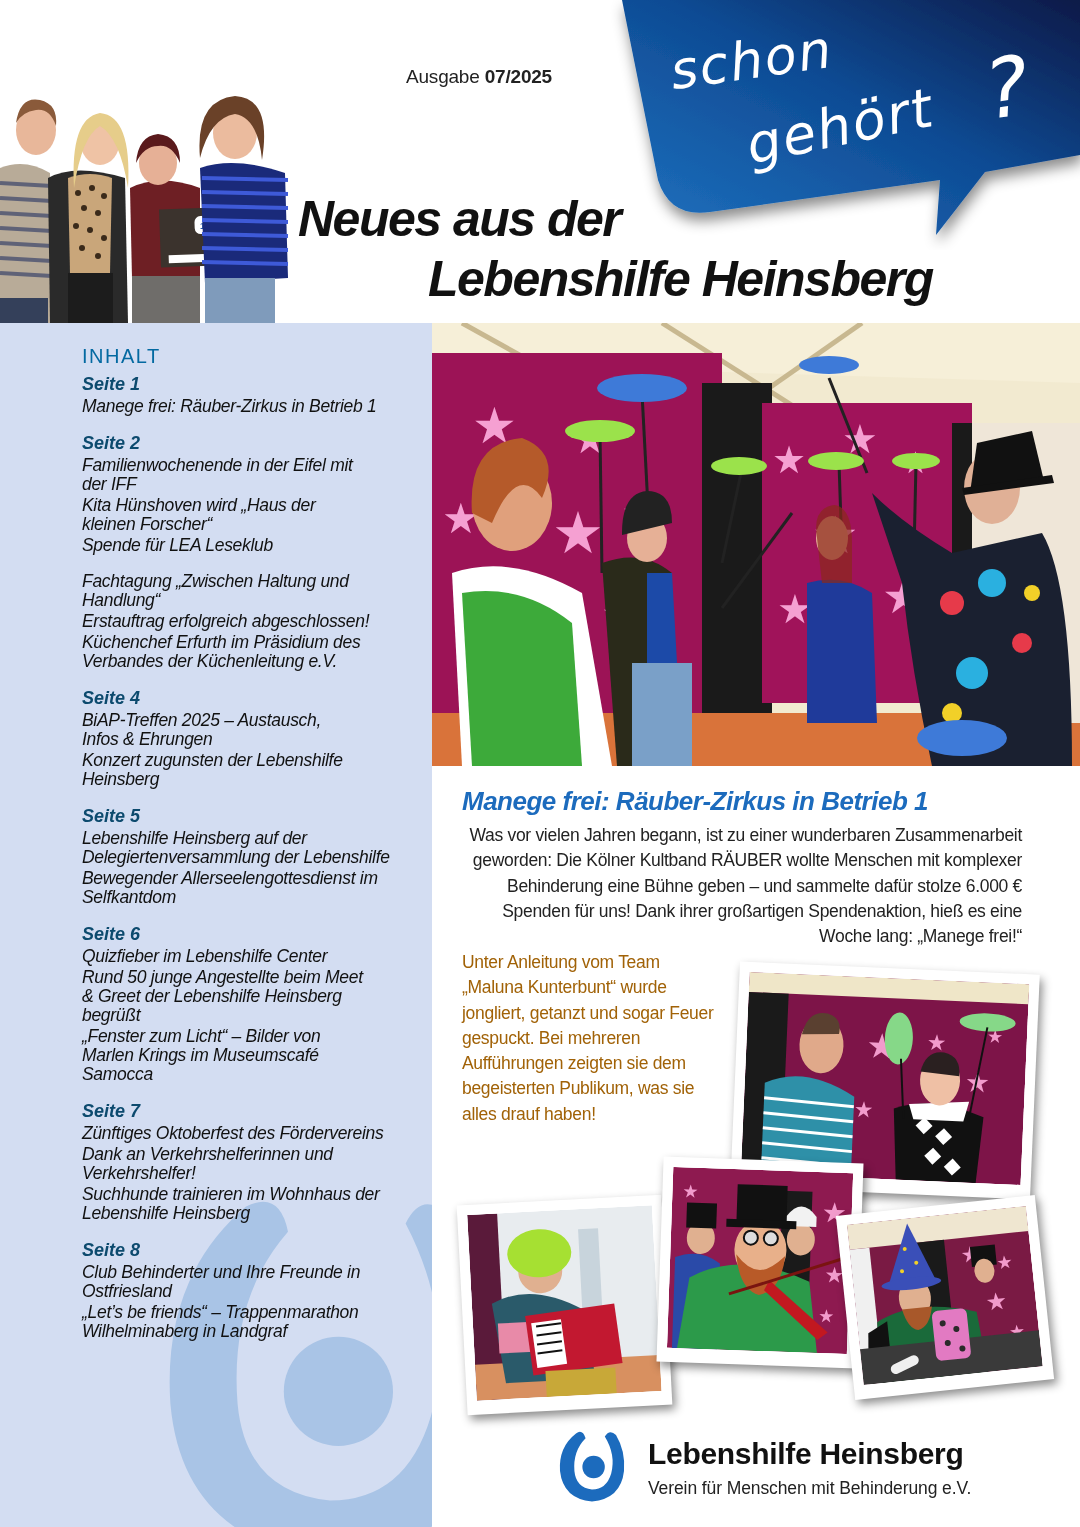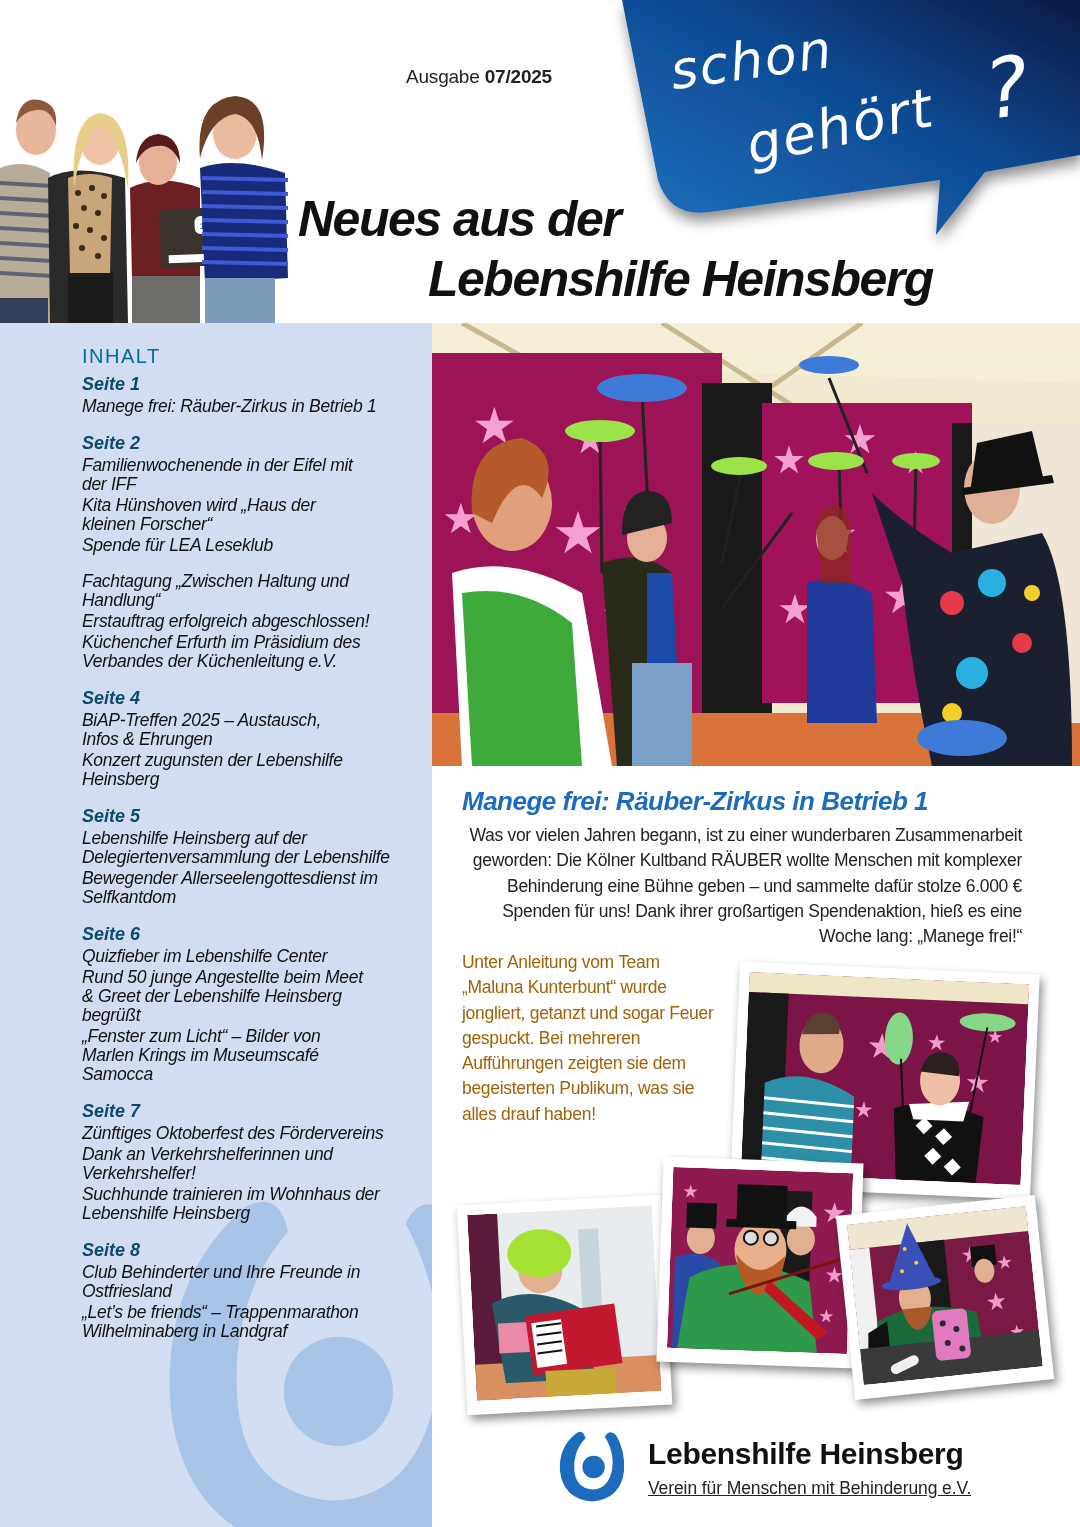--- a/index.html
+++ b/index.html
@@ -73,21 +73,21 @@
   
   .polaroid {
     position: absolute; background: #fff; padding: 10px 10px 14px 10px;
     box-shadow: 3px 5px 10px rgba(0,0,0,0.45);
   }
   .polaroid .pic { width: 100%; height: 100%; overflow: hidden; position: relative; }
 
   
   .footer-logo { position: absolute; left: 550px; top: 1425px; width: 470px; height: 80px; }
   .footer-name { position: absolute; left: 98px; top: 12px; font-size: 30px; font-weight: 700; color: #111; letter-spacing: -0.3px; }
-  .footer-sub { position: absolute; left: 98px; top: 53px; font-size: 17.5px; color: #222; letter-spacing: -0.1px; text-decoration: underline; }
+  .footer-sub { position: absolute; left: 98px; top: 53px; font-size: 17.5px; color: #222; letter-spacing: -0.1px; }
 </style>
 </head>
 <body>
 
 <div class="header-photo">
   <svg width="292" height="245" viewBox="0 0 292 245">
     <rect width="292" height="245" fill="#ffffff"></rect>
 
     <path d="M0 90 Q25 80 50 95 L52 245 L0 245 Z" fill="#b8ab98"></path>
     <g stroke="#4a5170" stroke-width="4" opacity="0.8">

